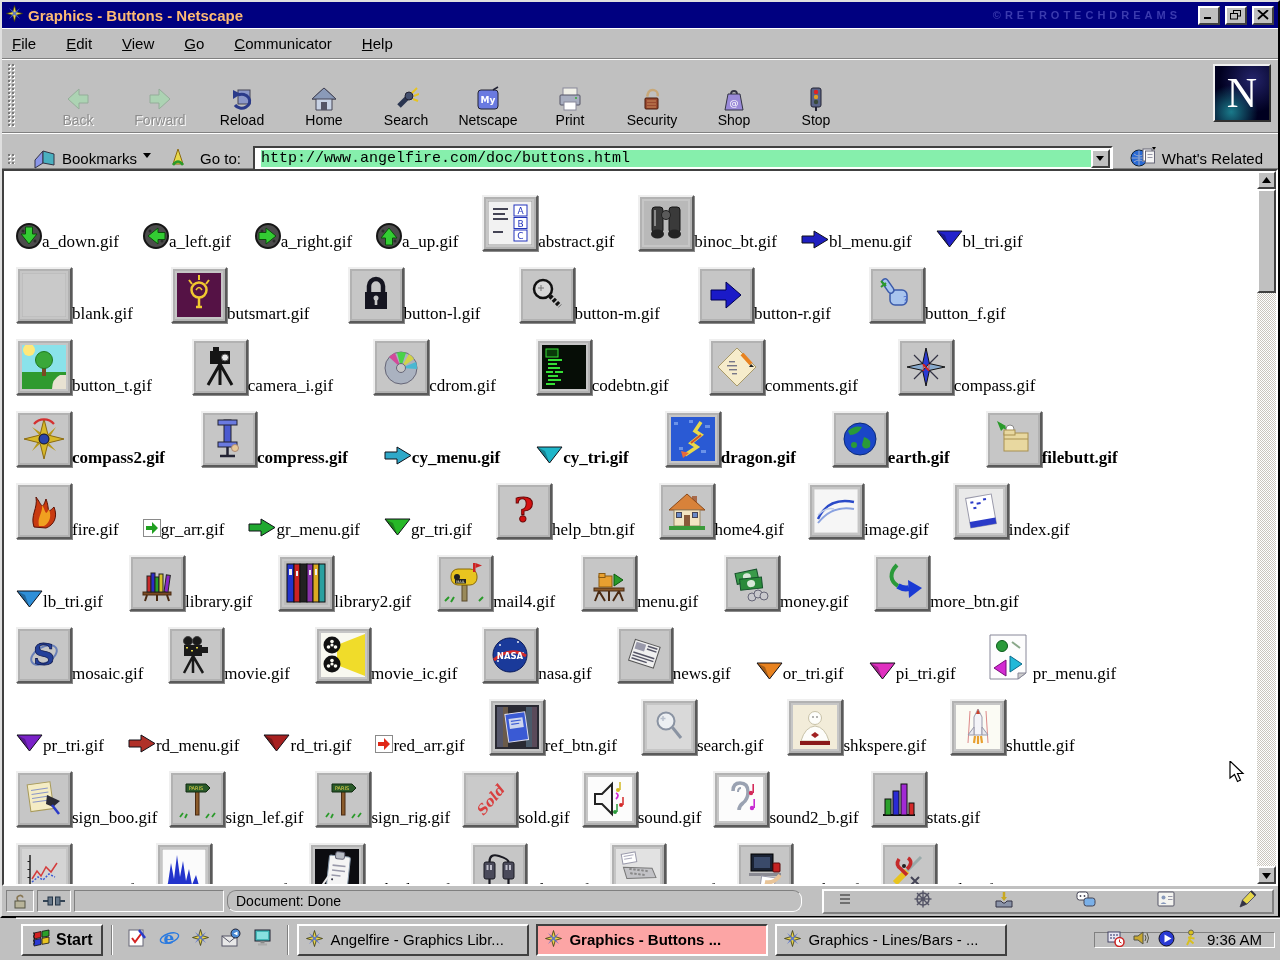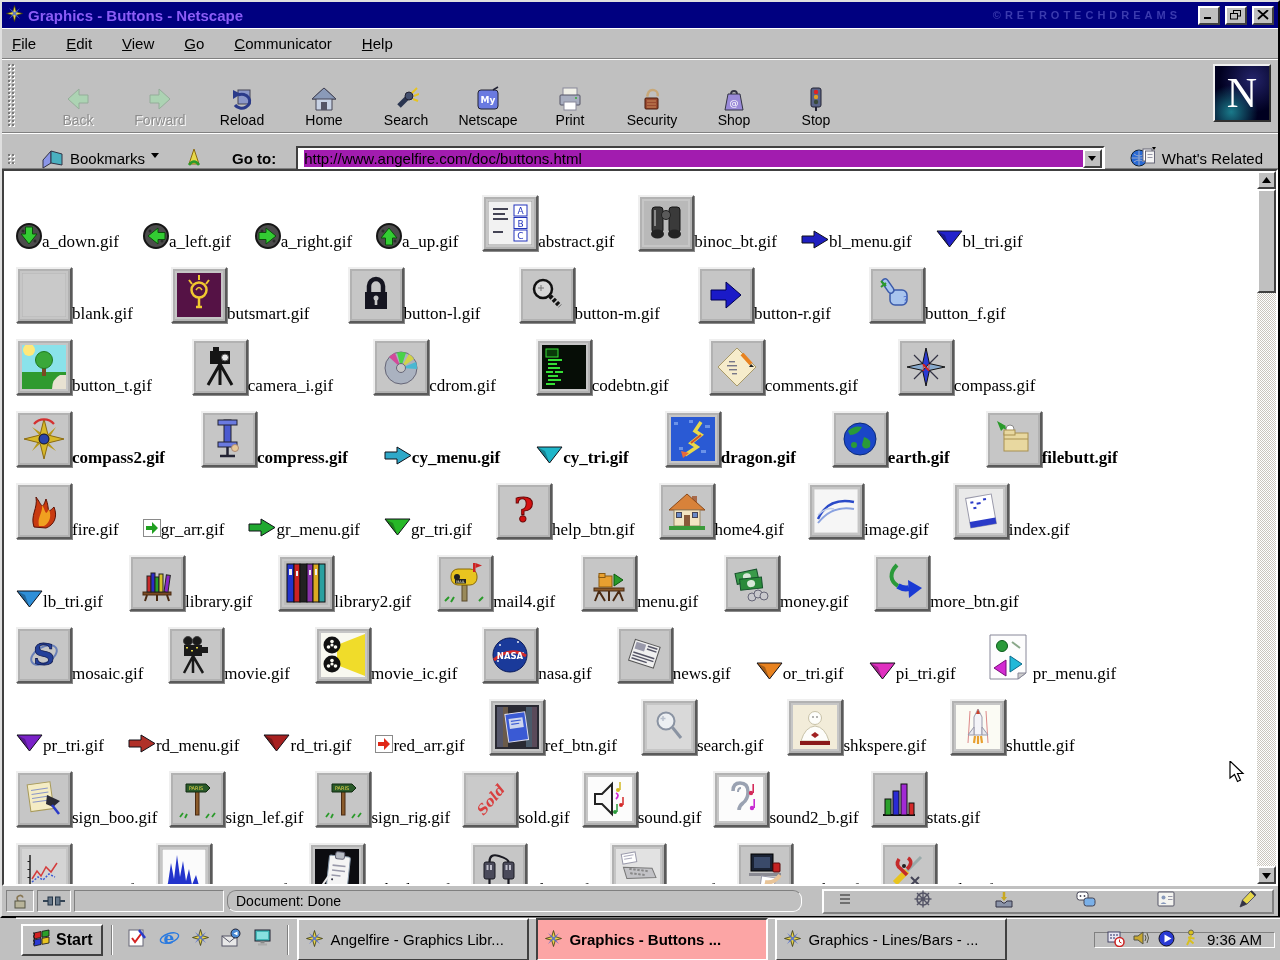--- a/index.html
+++ b/index.html
@@ -5,21 +5,21 @@
   * { margin:0; padding:0; box-sizing:border-box; }
   body { background:#555; }
   .screen { width:1280px; height:960px; position:relative; background:#c0c0c0;
     font-family:"Liberation Sans", sans-serif; overflow:hidden; }
   .window { position:absolute; left:0; top:0; right:0; bottom:42px;
     border:2px solid; border-color:#dfdfdf #000 #000 #dfdfdf; background:#c0c0c0;
     display:flex; flex-direction:column; }
   
   .titlebar { height:26px; background:#000080; display:flex; align-items:center;
     padding:0 4px; gap:5px; flex:none; }
-  .tb-title { color:#8b5cf6; font-weight:bold; font-size:15px; white-space:nowrap; }
+  .tb-title { color:#fdba74; font-weight:bold; font-size:15px; white-space:nowrap; }
   .tb-watermark { margin-left:auto; color:#3a3aae; font-size:11px; font-weight:bold;
     letter-spacing:4px; margin-right:12px; }
   .winbtn { width:22px; height:19px; background:#c0c0c0; border:2px solid;
     border-color:#fff #404040 #404040 #fff; display:flex; align-items:center;
     justify-content:center; flex:none; }
   
   .menubar { height:31px; display:flex; align-items:center; padding-left:10px; gap:30px;
     border-bottom:1px solid #808080; box-shadow:inset 0 1px 0 #fff; flex:none; }
   .menuitem { font-size:15px; color:#000; }
   .menuitem::first-letter { text-decoration:underline; }
@@ -36,31 +36,31 @@
   .tbbtn .ico { height:36px; display:flex; align-items:flex-end; }
   .tbbtn.disabled { color:#8e8e8e; text-shadow:1px 1px 0 #fff; }
   .tbbtn.disabled svg { opacity:.8; }
   .nslogo { position:absolute; right:7px; top:5px; width:58px; height:58px;
     background:radial-gradient(circle at 30% 85%, #1a7a8a 0%, transparent 45%),
       radial-gradient(circle at 70% 25%, #24246a 0%, transparent 60%), #000020;
     border:2px solid; border-color:#efefef #303030 #303030 #efefef;
     color:#fff; display:flex; align-items:center; justify-content:center;
     font-family:"Liberation Serif", serif; font-size:42px; }
   
-  .locbar { height:36px; display:flex; align-items:center; gap:20px;
+  .locbar { height:36px; display:flex; align-items:center; gap:12px;
     padding:16px 10px 0 4px; border-bottom:1px solid #808080;
     box-shadow:inset 0 1px 0 #fff; flex:none; font-size:15px; }
   .chunk { display:flex; align-items:center; gap:6px; padding:2px 5px; white-space:nowrap; }
   .caret { width:0; height:0; border-left:4px solid transparent;
     border-right:4px solid transparent; border-top:5px solid #000; margin-top:-6px; }
   .urlbox { flex:1; height:25px; background:#fff; border:2px solid;
     border-color:#404040 #fff #fff #404040; display:flex; align-items:center;
     padding-left:6px; }
   .urlbox input { border:none; outline:none; flex:1; font-size:15px;
-    font-family:Liberation Sans, sans-serif; background:#a21caf; }
+    font-family:Liberation Mono, monospace; background:#86efac; }
   .urldrop { width:19px; height:19px; background:#c0c0c0; border:2px solid;
     border-color:#fff #404040 #404040 #fff; display:flex; align-items:center;
     justify-content:center; margin-right:1px; flex:none; }
   
   .content { flex:1; position:relative; border:2px solid;
     border-color:#404040 #fff #fff #404040; background:#fff; overflow:hidden; }
   .page { position:absolute; left:0; top:0; right:19px; bottom:0; overflow:hidden;
     padding:8px 0 0 12px; background:#fff; }
   .row { display:flex; align-items:flex-end; height:72px; }
   .item { display:flex; align-items:flex-end; }
@@ -98,21 +98,21 @@
   .taskbar { position:absolute; left:16px; right:0; bottom:0; height:42px; background:#c0c0c0;
     border-top:1px solid #fff; box-shadow:0 -1px 0 #808080;
     display:flex; align-items:center; gap:4px; padding:0 5px; }
   .startbtn { height:32px; display:flex; align-items:center; gap:5px; padding:0 9px;
     background:#c0c0c0; border:2px solid; border-color:#fff #404040 #404040 #fff;
     font-weight:bold; font-size:16px; flex:none; }
   .tb-sep { width:2px; height:30px; border-left:1px solid #808080;
     border-right:1px solid #fff; margin:0 4px; flex:none; }
   .ql { display:flex; gap:12px; align-items:center; padding:0 6px; flex:none; }
   .tasks { display:flex; gap:7px; flex:none; }
-  .task { width:232px; height:43px; display:flex; align-items:center; gap:7px;
+  .task { width:232px; height:32px; display:flex; align-items:center; gap:7px;
     padding:0 7px; background:#c0c0c0; border:2px solid;
     border-color:#fff #404040 #404040 #fff; font-size:15px;
     white-space:nowrap; overflow:hidden; }
   .task.active { border-color:#404040 #fff #fff #404040; background:#fca5a5;
     font-weight:bold; }
   .tray { margin-left:auto; height:16px; display:flex; align-items:center; gap:9px;
     padding:0 12px; border:1px solid; border-color:#808080 #fff #fff #808080;
     font-size:15px; }
   .cursor { position:absolute; left:1225px; top:590px; z-index:50; pointer-events:none; }
 </style>
@@ -277,21 +277,21 @@
               <polygon points="2,15 10,6 10,18 2,23" fill="#8a96e8" stroke="#334"></polygon>
               <polygon points="10,6 21,9 21,20 10,18" fill="#4ab0c0" stroke="#334"></polygon>
             </svg></span>
         <span>Bookmarks</span>
         <span class="caret"></span>
       </div>
       <span><svg width="20" height="20" viewBox="0 0 20 20">
             <polygon points="5,17 10,2 15,17" fill="#e8d84a" stroke="#8a6a10"></polygon>
             <path d="M5 18 q5 -7 10 0" stroke="#2a9a2a" stroke-width="2.5" fill="none"></path>
           </svg></span>
-      <span style="margin-left:8px;font-weight:bold;">Go to:</span>
+      <span style="">Go to:</span>
       <div class="urlbox">
         <input value="http://www.angelfire.com/doc/buttons.html" style="">
         <span class="urldrop">
             <svg width="9" height="6" viewBox="0 0 9 6">
               <polygon points="0,0 8,0 4,5" fill="#000"></polygon>
             </svg>
           </span>
       </div>
       <div class="chunk">
         <span><svg width="26" height="22" viewBox="0 0 26 22">

